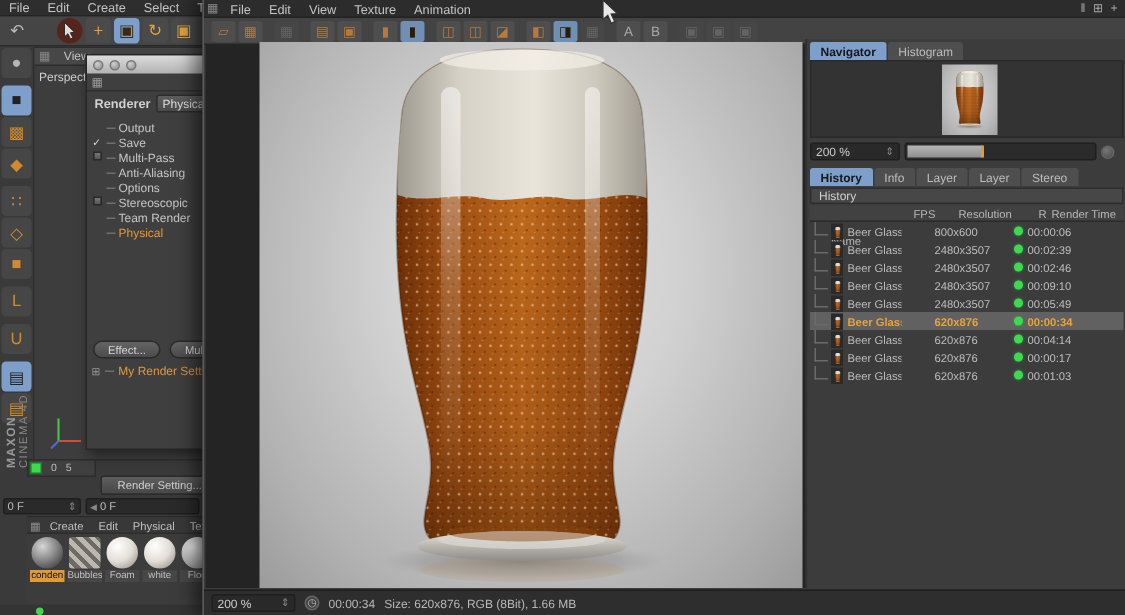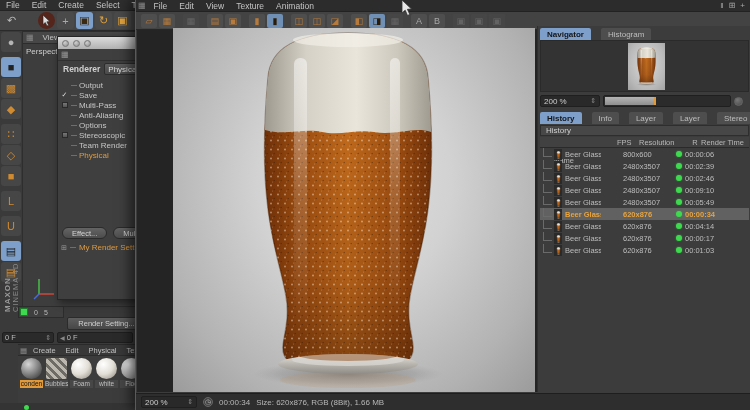--- a/index.html
+++ b/index.html
@@ -109,21 +109,21 @@
   .pvt-icon.dis{opacity:.32;}
   .pvt-sep{width:6px;}
 
   .pv-canvas{position:absolute;left:1px;top:30px;width:400px;height:362px;background:#242424;}
   .render-image{position:absolute;left:36px;top:-2px;width:362px;height:364px;
      background:radial-gradient(ellipse at 50% 42%,#e0e0e0 0%,#d2d2d2 38%,#b2b2b2 78%,#9b9b9b 100%);}
   .render-image svg{position:absolute;left:3px;top:2px;}
 
   
   .pv-right{position:absolute;right:0;top:26px;width:213px;height:366px;background:#3c3c3c;border-left:1px solid #2e2e2e;}
-  .tabs{display:flex;gap:10px;padding-left:2px;}
+  .tabs{display:flex;gap:1px;padding-left:2px;}
   .tab{height:12px;padding:0 7px;background:#4e4e4e;border-radius:2px 2px 0 0;font-size:8px;color:#bdbdbd;
        display:flex;align-items:center;}
   .tab.active{background:#7d9fc9;color:#14161a;font-weight:bold;}
   .nav-tabs{position:absolute;left:0;top:2px;width:100%;}
   .nav-body{position:absolute;left:2px;top:14px;width:209px;height:52px;background:#333;border:1px solid #2a2a2a;}
   .nav-thumb{position:absolute;left:87px;top:2px;width:37px;height:47px;
      background:radial-gradient(ellipse at 50% 45%,#dcdcdc,#b8b8b8 70%,#a2a2a2);}
   .zoom-row{position:absolute;left:2px;top:68px;width:209px;height:14px;display:flex;align-items:center;gap:3px;}
   .zoom-field{width:60px;height:12px;background:#292929;border:1px solid #1f1f1f;border-radius:2px;
               display:flex;align-items:center;justify-content:space-between;padding:0 3px;font-size:8px;color:#ccc;}
@@ -135,21 +135,21 @@
   .hist-header{position:absolute;left:2px;top:99px;width:209px;height:11px;background:#474747;border:1px solid #2e2e2e;
                display:flex;align-items:center;padding-left:5px;font-size:8px;color:#cfcfcf;}
   .hist-cols{position:absolute;left:2px;top:111px;width:209px;height:11px;background:#414141;border-bottom:1px solid #2a2a2a;
              display:flex;align-items:center;font-size:7.5px;color:#b8b8b8;}
   .hist-rows{position:absolute;left:2px;top:122px;width:209px;}
   .hrow{height:12px;display:flex;align-items:center;font-size:7.5px;color:#bdbdbd;}
   .hrow.sel{background:#616161;}
   .hrow.sel .hname,.hrow.sel .hres,.hrow.sel .htime{color:#e8a33c;font-weight:bold;}
   .hconn{width:9px;height:9px;border-left:1px solid #6a6a6a;border-bottom:1px solid #6a6a6a;margin:0 2px 4px 3px;}
   .hthumb{width:8px;height:11px;background:#2a2a2a;display:flex;align-items:flex-end;justify-content:center;margin-right:3px;}
-  .col-name{flex:1;margin-top:36px;} .col-fps{width:22px;} .col-res{width:50px;} .col-r{width:12px;text-align:center;} .col-time{width:48px;}
+  .col-name{flex:1;margin-top:36px;} .col-fps{width:22px;} .col-res{width:50px;margin-left:8px;} .col-r{width:12px;text-align:center;} .col-time{width:48px;}
   .hname{flex:1;white-space:nowrap;overflow:hidden;}
   .hfps{width:22px;} .hres{width:50px;} .hdotc{width:12px;display:flex;justify-content:center;}
   .hdot{width:6px;height:6px;border-radius:50%;background:#3fd94f;box-shadow:0 0 2px #2aa83a;}
   .htime{width:64px;}
 
   .pv-status{position:absolute;left:0;bottom:0;width:100%;height:17px;background:#2e2e2e;border-top:1px solid #1e1e1e;
              display:flex;align-items:center;gap:6px;padding-left:5px;font-size:8px;color:#b8b8b8;}
   .pv-status .zoom-field{width:56px;}
   .status-clock{width:10px;height:10px;border-radius:50%;background:#444;border:1px solid #666;color:#bbb;
                 display:flex;align-items:center;justify-content:center;font-size:7px;}

